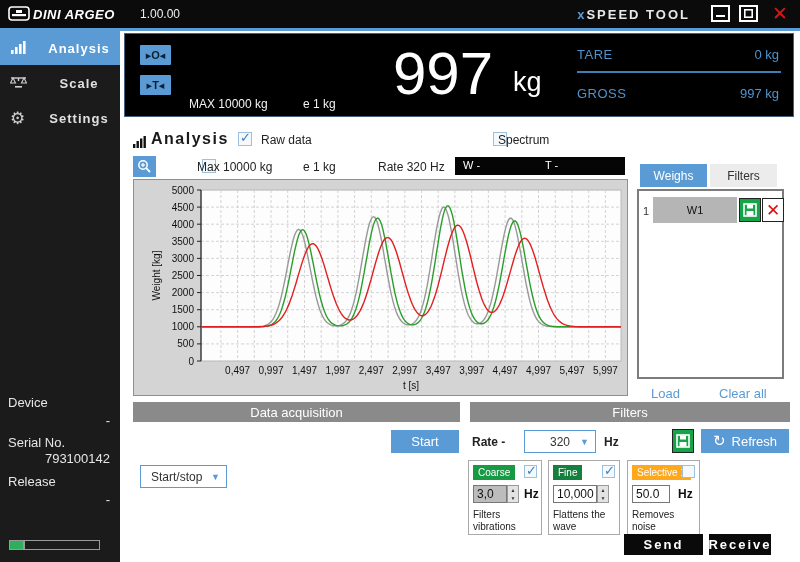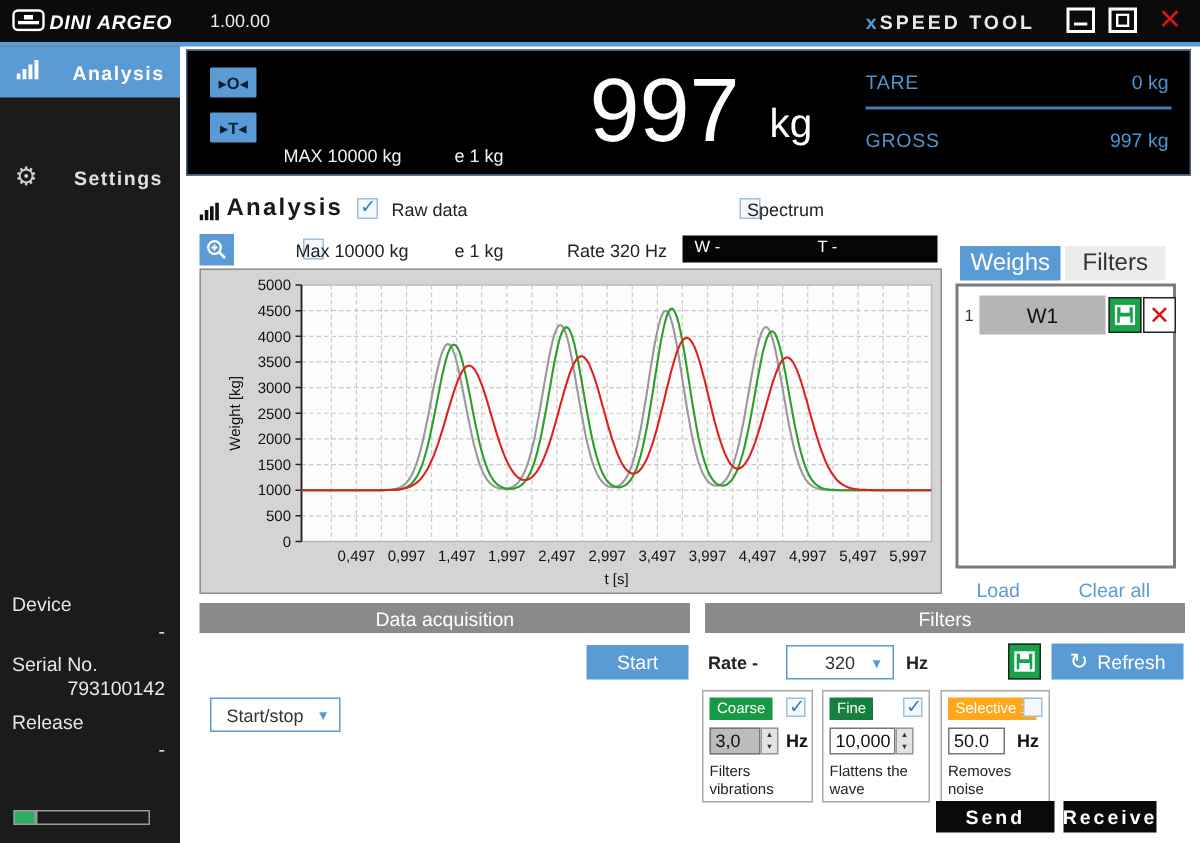--- a/index.html
+++ b/index.html
@@ -39,26 +39,26 @@
   .cb.on::after{content:"✓";position:absolute;left:1px;top:-3px;color:#3a7ebf;font-size:13px;font-weight:bold;}
   .cb-lbl{font-size:12px;color:#222;}
   
   .zoombtn{left:133px;top:156px;width:23px;height:21px;background:#5b9bd5;display:flex;align-items:center;justify-content:center;}
   .tb-txt{position:absolute;top:160px;font-size:12px;color:#222;}
   .wtbar{left:455px;top:157px;width:170px;height:18px;background:#050505;color:#fff;font-size:11px;}
   .wtbar span{position:absolute;top:2px;}
   
   .chartbox{left:133px;top:179px;width:495px;height:217px;background:#d4d4d4;border:1px solid #8f8f8f;box-sizing:border-box;}
   
-  .tab{position:absolute;top:164px;width:67px;height:23px;font-size:16px;display:flex;align-items:center;justify-content:center;}
+  .tab{position:absolute;top:164px;width:67px;height:23px;font-size:12px;display:flex;align-items:center;justify-content:center;}
   .tab.active{background:#5b9bd5;color:#fff;}
   .tab.idle{background:#ececec;color:#333;}
   .listbox{left:637px;top:189px;width:147px;height:190px;background:#fff;border:2px solid #7c7c7c;box-sizing:border-box;}
   .row-idx{position:absolute;left:4px;top:14px;font-size:11px;color:#333;}
-  .row-sel{position:absolute;left:14px;top:6px;width:84px;height:26px;background:#b5b5b5;color:#111;font-size:14px;display:flex;align-items:center;justify-content:center;}
+  .row-sel{position:absolute;left:14px;top:6px;width:84px;height:26px;background:#b5b5b5;color:#111;font-size:11px;display:flex;align-items:center;justify-content:center;}
   .mini-btn{position:absolute;top:7px;width:22px;height:24px;box-sizing:border-box;border:1px solid #222;display:flex;align-items:center;justify-content:center;}
   .save-grn{background:#17a349;}
   .del-x{background:#fff;color:#dd1111;font-size:17px;font-weight:bold;line-height:1;}
   .linky{position:absolute;top:386px;font-size:13px;color:#5b9bd5;}
   
   .gray-hdr{position:absolute;height:20px;background:#8a8a8a;color:#fff;font-size:13px;display:flex;align-items:center;justify-content:center;}
   .dd{position:absolute;height:23px;background:#fff;border:1px solid #5b9bd5;box-sizing:border-box;font-size:12px;color:#333;display:flex;align-items:center;}
   .dd .caret{position:absolute;right:6px;color:#5b9bd5;font-size:9px;}
   .blue-btn{position:absolute;background:#5b9bd5;color:#fff;font-size:13px;display:flex;align-items:center;justify-content:center;}
   .plain-lbl{position:absolute;font-size:12px;font-weight:bold;color:#222;text-align:right;}
@@ -107,20 +107,30 @@
   
   <div class="abs sidebar">
     <div class="side-item active" style="top:0;">
       <span class="side-icon"><svg width="15" height="13">
             <rect x="0" y="9" width="2.6" height="4" fill="#fff"></rect>
             <rect x="4" y="6" width="2.6" height="7" fill="#fff"></rect>
             <rect x="8" y="3" width="2.6" height="10" fill="#fff"></rect>
             <rect x="12" y="0" width="2.6" height="13" fill="#fff"></rect>
           </svg></span>
       <span class="lbl">Analysis</span>
+    </div>
+    <div class="side-item" style="top:35px;">
+      <span class="side-icon"><svg width="17" height="13">
+            <line x1="1" y1="2" x2="16" y2="2" stroke="#cfcfcf" stroke-width="1.4"></line>
+            <line x1="8.5" y1="2" x2="8.5" y2="5" stroke="#cfcfcf" stroke-width="1.4"></line>
+            <path d="M1 2 L3.5 7 L-1.5 7 Z" transform="translate(2,0)" fill="none" stroke="#cfcfcf" stroke-width="1.1"></path>
+            <path d="M12 2 L14.5 7 L9.5 7 Z" transform="translate(2,0)" fill="none" stroke="#cfcfcf" stroke-width="1.1"></path>
+            <rect x="5" y="10" width="7" height="1.6" fill="#cfcfcf"></rect>
+          </svg></span>
+      <span class="lbl">Scale</span>
     </div>
     <div class="side-item" style="top:70px;">
       <span class="side-icon" style="font-size:17px;">⚙</span>
       <span class="lbl">Settings</span>
     </div>
 
     <span class="info-lbl" style="top:364px;">Device</span>
     <span class="info-val" style="top:382px;">-</span>
     <span class="info-lbl" style="top:404px;">Serial No.</span>
     <span class="info-val" style="top:420px;">793100142</span>

